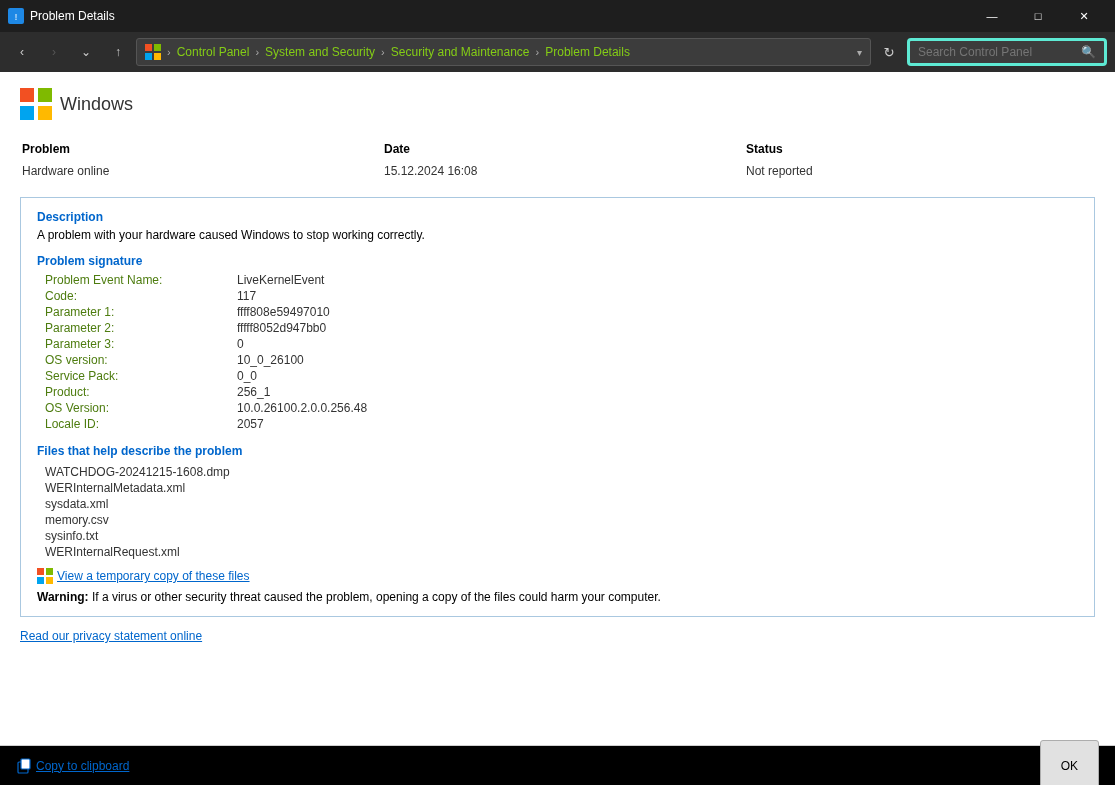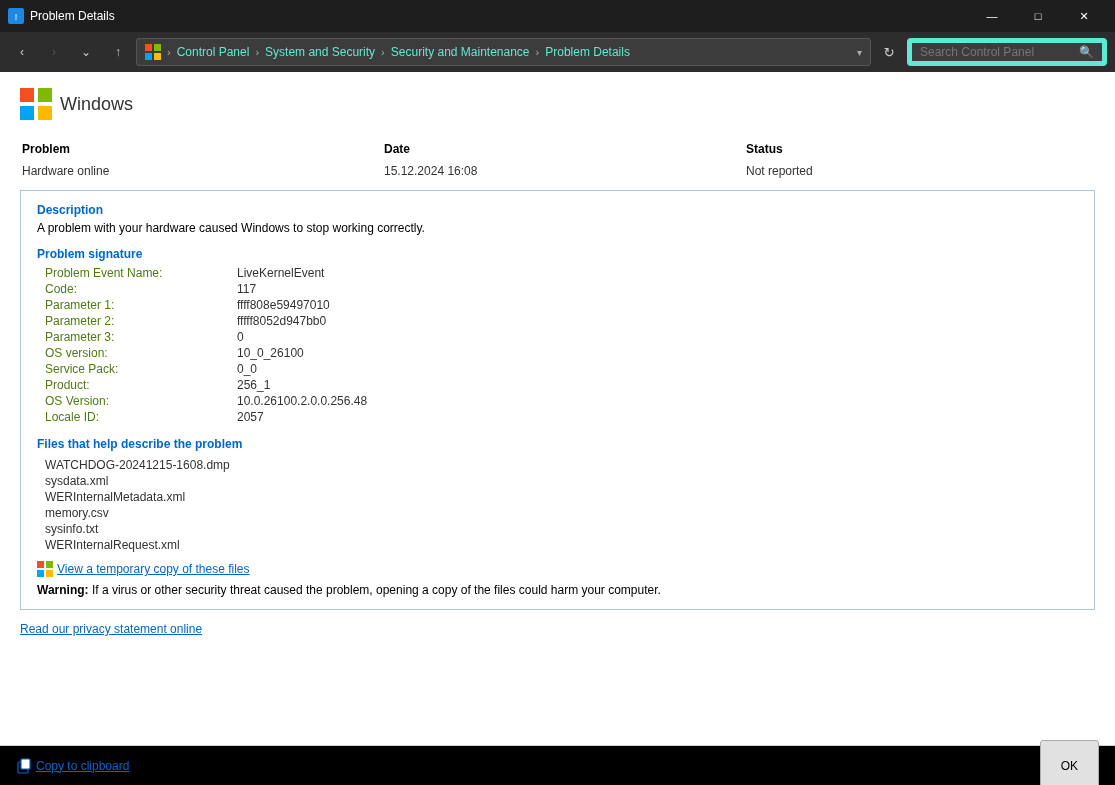--- a/index.html
+++ b/index.html
@@ -78,21 +78,21 @@
       border-radius: 3px;
       height: 28px;
       display: flex;
       align-items: center;
       padding: 0 8px;
       color: #fff;
       font-size: 12px;
       gap: 4px;
     }
     .breadcrumb-item {
-      color: #5eead4;
+      color: #84cc16;
       font-size: 12px;
     }
     .breadcrumb-sep {
       color: #aaa;
       font-size: 11px;
       margin: 0 2px;
     }
     .address-bar-arrow {
       margin-left: auto;
       color: #aaa;
@@ -108,21 +108,21 @@
       cursor: pointer;
       display: flex;
       align-items: center;
       justify-content: center;
       border-radius: 3px;
     }
     .search-box {
       width: 200px;
       height: 28px;
       background: #3c3c3c;
-      border: 5px solid #5eead4;
+      border: 3px solid #5eead4;
       border-radius: 4px;
       display: flex;
       align-items: center;
       padding: 0 8px;
       gap: 4px;
     }
     .search-box input {
       background: transparent;
       border: none;
       outline: none;
@@ -152,21 +152,21 @@
     }
     .app-title {
       font-size: 18px;
       font-weight: normal;
       color: #333;
     }
 
     
     .problem-table {
       width: 100%;
-      margin-bottom: 8px;
+      margin-bottom: 15px;
     }
     .problem-table thead tr th {
       font-weight: bold;
       font-size: 12px;
       color: #000;
       padding: 4px 0;
       text-align: left;
     }
     .problem-table tbody tr td {
       font-size: 12px;
@@ -412,22 +412,22 @@
           <tr>
             <td>Locale ID:</td>
             <td>2057</td>
           </tr>
         </tbody>
     </table>
 
     <div class="files-title">Files that help describe the problem</div>
     <ul class="files-list" id="files-list-ul">
     <li>WATCHDOG-20241215-1608.dmp</li>
+        <li>WERInternalMetadata.xml</li>
         <li>sysdata.xml</li>
-        <li>WERInternalMetadata.xml</li>
         <li>memory.csv</li>
         <li>sysinfo.txt</li>
         <li>WERInternalRequest.xml</li>
       </ul>
 
     <div class="view-link">
       <svg width="16" height="16" viewBox="0 0 16 16">
         <rect x="0" y="0" width="7" height="7" fill="#f25022"></rect>
         <rect x="9" y="0" width="7" height="7" fill="#7fba00"></rect>
         <rect x="0" y="9" width="7" height="7" fill="#00a4ef"></rect>

